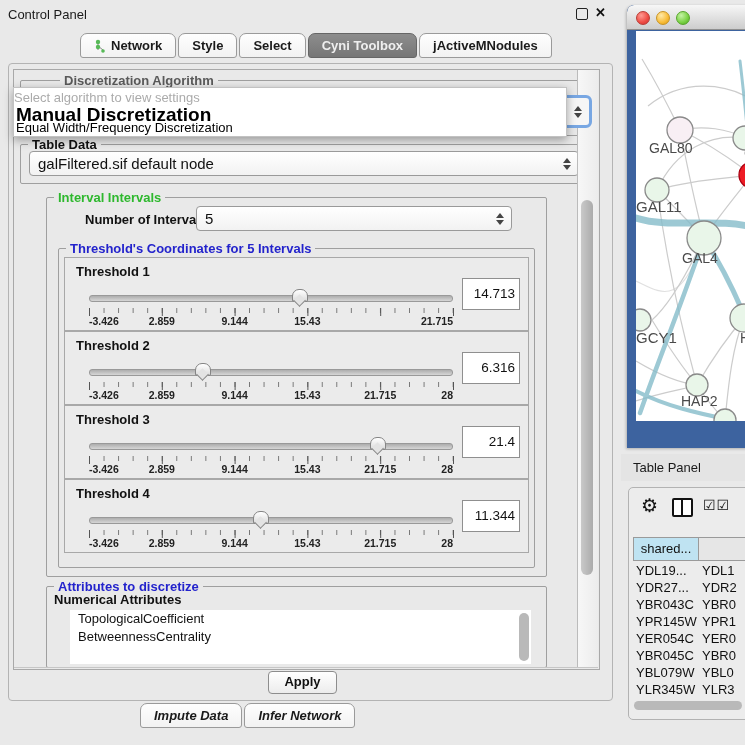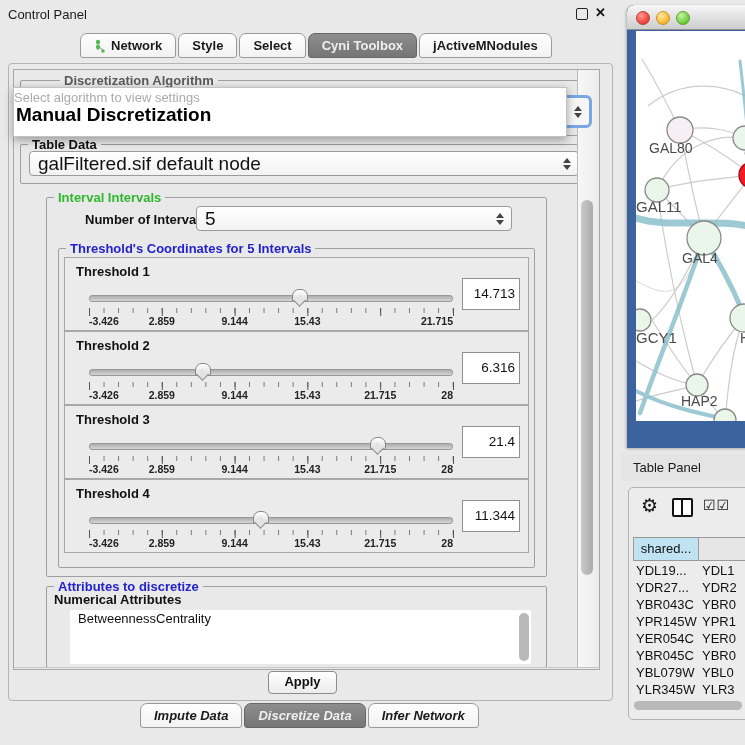--- a/index.html
+++ b/index.html
@@ -21,21 +21,21 @@
 
   
   .group{position:absolute;border:1px solid #9f9f9f;border-radius:2px;background:transparent;}
   .group-label{position:absolute;top:-8px;left:7px;background:#e9e9e9;padding:0 4px;font-size:13px;font-weight:600;}
   .lbl-gray{color:#5a5a5a;margin-left:32px;}
   .lbl-green{color:#2eb82e;}
   .lbl-blue{color:#2323cc;}
   .lbl-black{color:#111;}
 
   
-  .combo{position:absolute;background:linear-gradient(#ffffff,#f2f2f2);border:1px solid #9a9a9a;border-radius:4px;font-size:19px;display:flex;align-items:center;padding:0 8px;color:#111;}
+  .combo{position:absolute;background:linear-gradient(#ffffff,#f2f2f2);border:1px solid #9a9a9a;border-radius:4px;font-size:15px;display:flex;align-items:center;padding:0 8px;color:#111;}
   .stepper{position:absolute;right:7px;top:50%;transform:translateY(-50%);display:flex;flex-direction:column;gap:2px;}
   .stepper .up{width:0;height:0;border-left:4px solid transparent;border-right:4px solid transparent;border-bottom:5px solid #444;}
   .stepper .dn{width:0;height:0;border-left:4px solid transparent;border-right:4px solid transparent;border-top:5px solid #444;}
 
   
   .popup{left:13px;top:87px;width:552px;height:48px;background:#ffffff;border:1px solid #c2c2c2;box-shadow:0 3px 9px rgba(0,0,0,.35);z-index:50;}
   .popup-hint{position:absolute;left:0;right:0;top:2px;color:#ababab;font-size:13px;}
   .popup-opt1{position:absolute;left:2px;top:16px;font-size:19px;font-weight:bold;color:#000;}
   .popup-opt2{position:absolute;left:2px;top:32px;font-size:13px;color:#000;}
   .focus-combo{left:440px;top:95px;width:146px;height:27px;border:3px solid #78a7e3;border-radius:6px;background:#f6f6f6;z-index:10;}
@@ -137,20 +137,21 @@
 <div class="abs focus-combo">
     <span class="stepper">
       <span class="up"></span>
       <span class="dn"></span>
     </span>
   </div>
 
 <div class="abs popup">
   <div class="popup-hint">Select algorithm to view settings</div>
   <div class="popup-opt1">Manual Discretization</div>
+  <div class="popup-opt2">Equal Width/Frequency Discretization</div>
 </div>
 
 <div class="group" style="left:20px;top:144px;width:567px;height:38px;">
   <span class="group-label lbl-black">Table Data</span>
 </div>
 <div class="combo" style="left:29px;top:151px;width:532px;height:23px;">
   <span>galFiltered.sif default node</span>
   <span class="stepper">
       <span class="up"></span>
       <span class="dn"></span>
@@ -246,36 +247,34 @@
     <span style="right:0;">28</span>
   </div>
   <div class="th-value">11.344</div>
 </div>
 
 <div class="group" style="left:46px;top:586px;width:499px;height:80px;">
   <span class="group-label lbl-blue">Attributes to discretize</span>
 </div>
 <span class="abs" style="left:54px;top:592px;font-size:13px;font-weight:bold;">Numerical Attributes</span>
 <div class="abs attr-list">
+  <div class="attr-item">TopologicalCoefficient</div>
   <div class="attr-item">BetweennessCentrality</div>
 </div>
 <div class="abs attr-scroll"></div>
 
 <div class="abs sep-line"></div>
 <div class="abs apply-btn">Apply</div>
 
 <div class="abs main-scroll-track"></div>
 <div class="abs main-scroll-thumb"></div>
 
 <div class="abs bottombar">
   <div class="tab">
       <span>Impute Data</span>
-    </div>
-  <div class="tab selected">
-      <span>Discretize Data</span>
     </div>
   <div class="tab">
       <span>Infer Network</span>
     </div>
 </div>
 
 <div class="abs net-win">
   <div class="net-titlebar">
     <span class="tl tl-red"></span>
     <span class="tl tl-yellow"></span>

